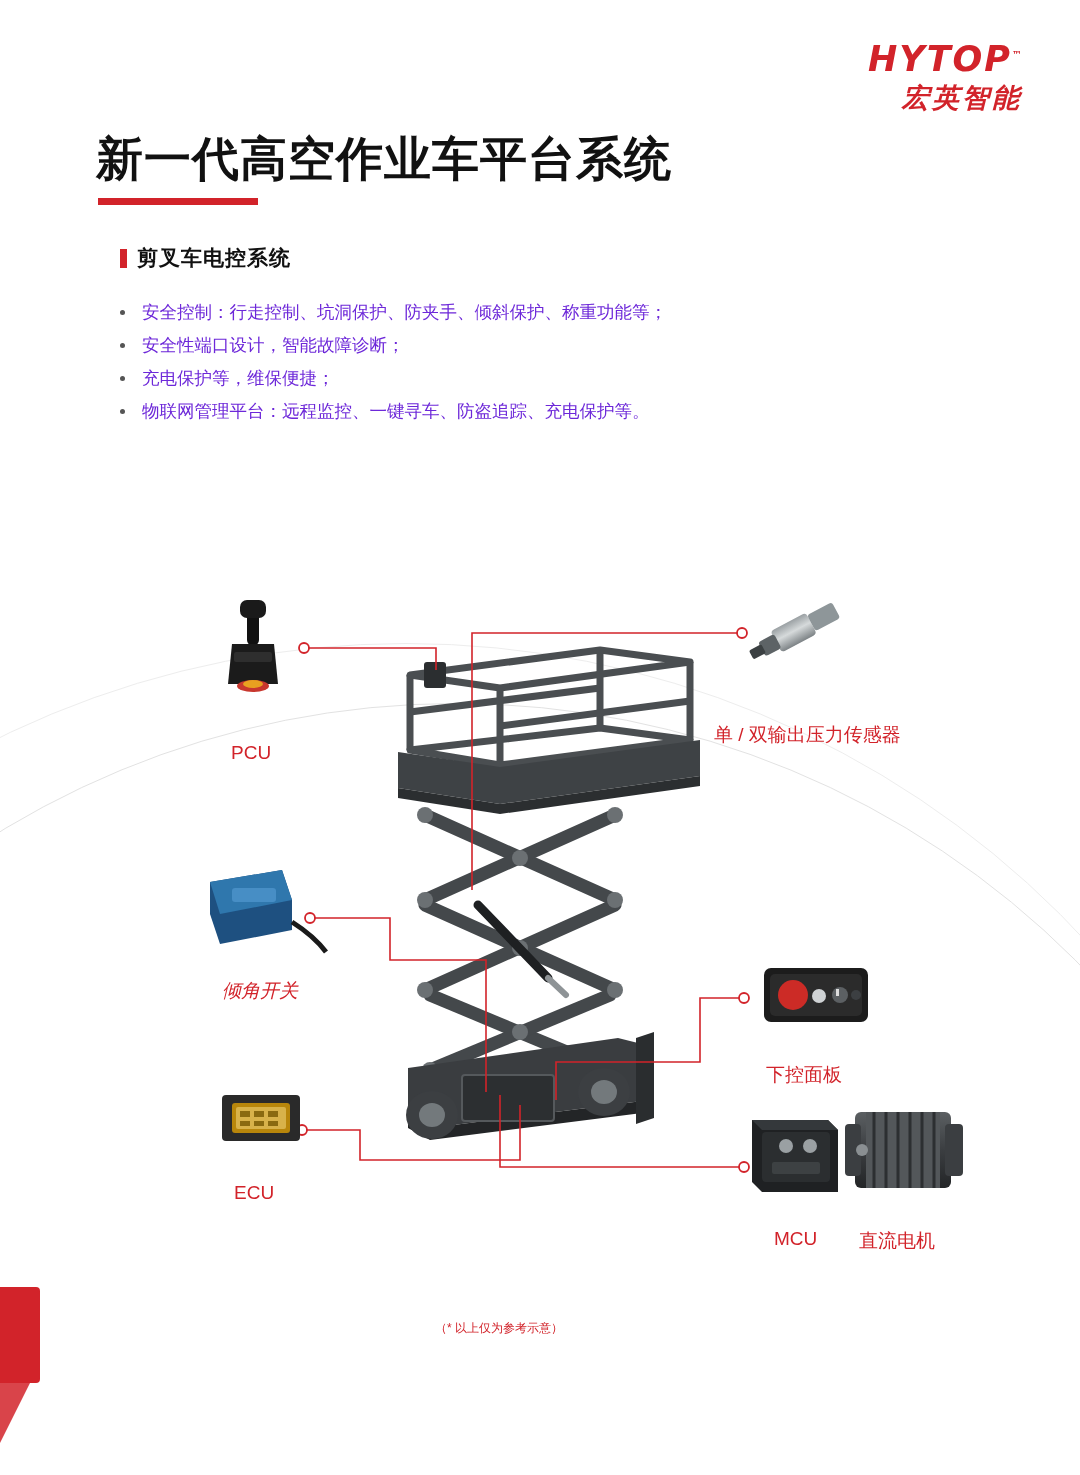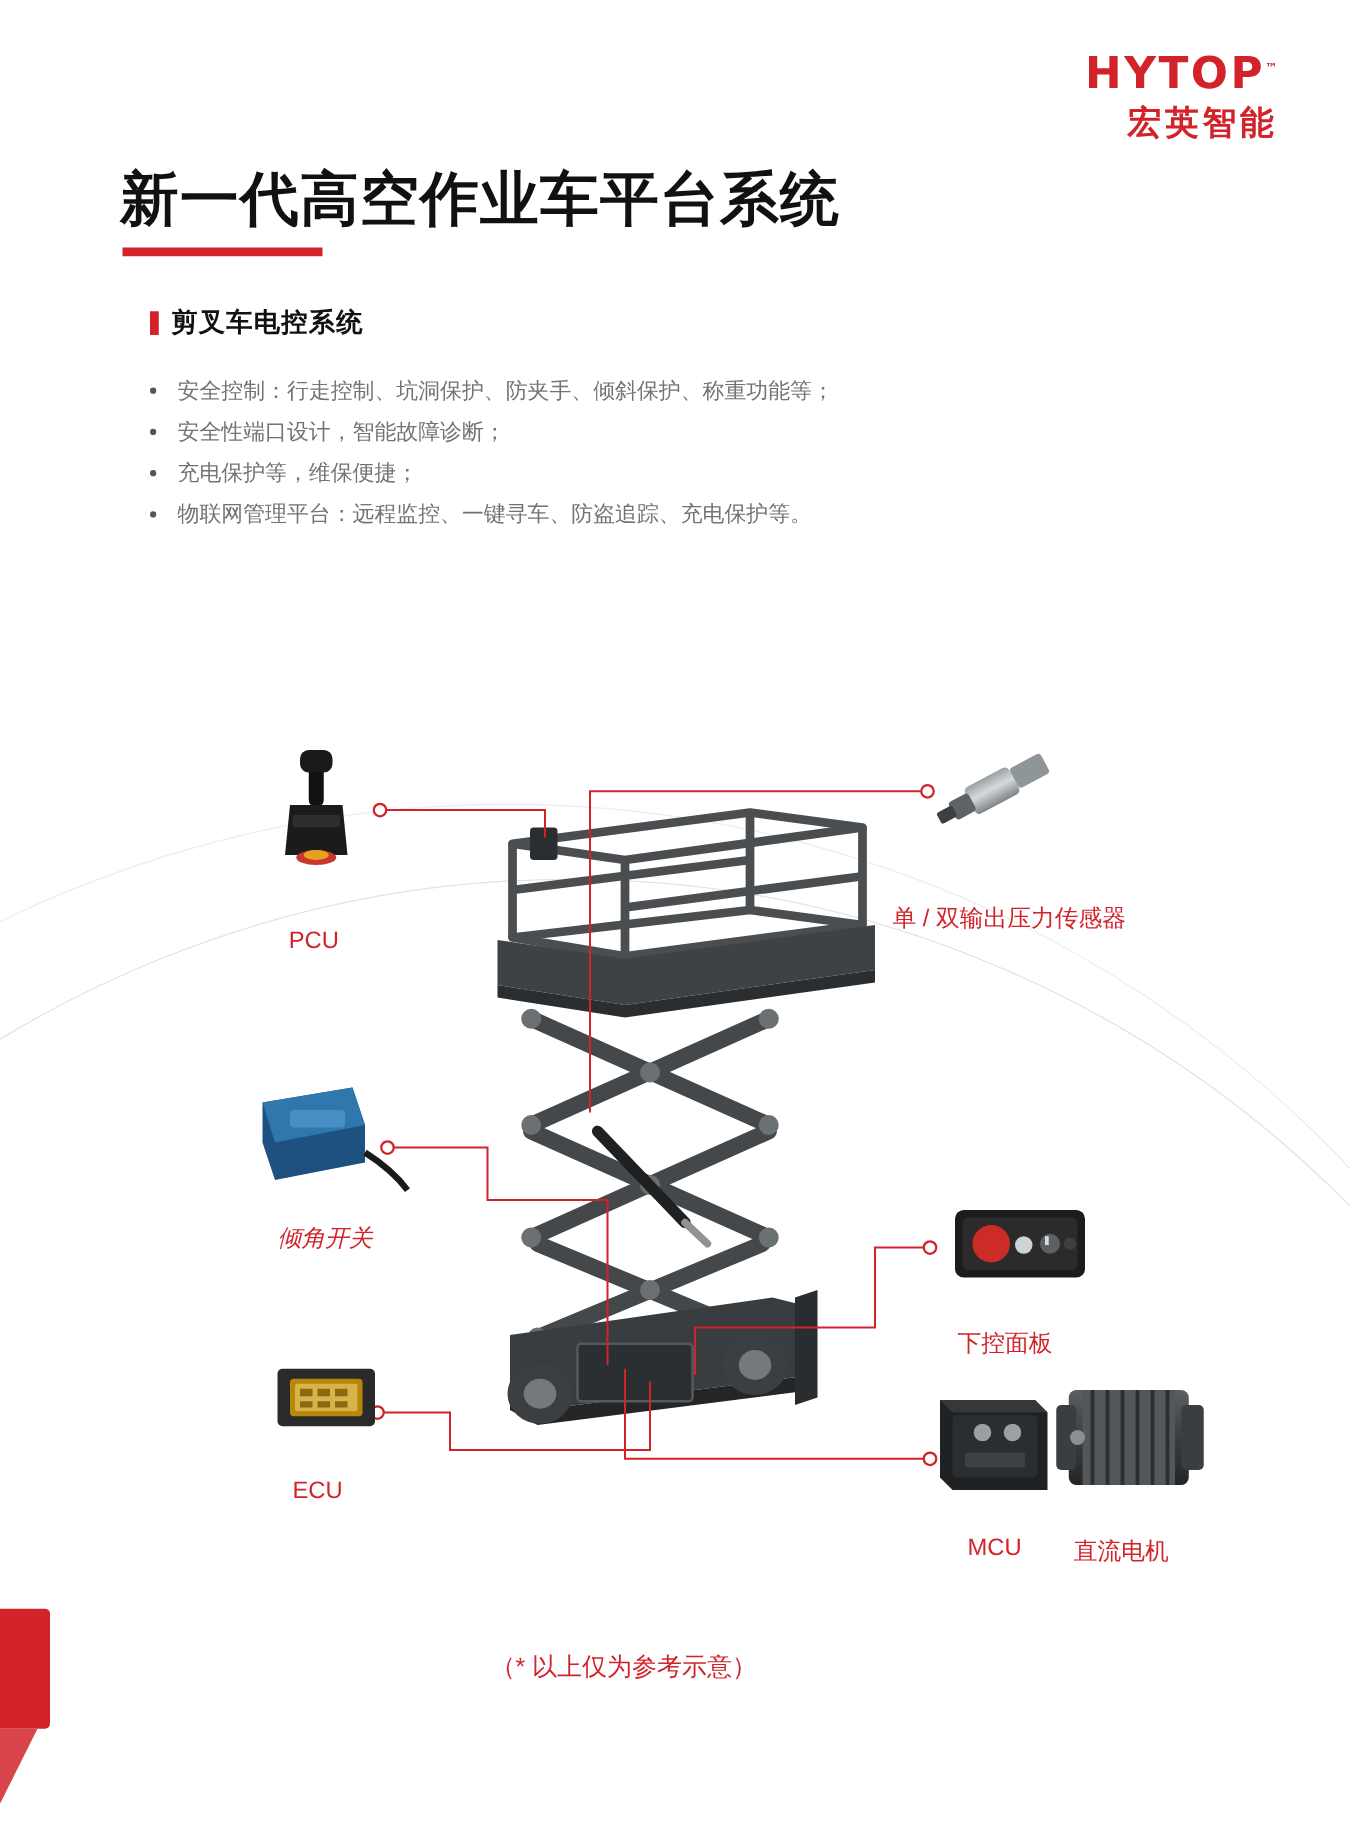--- a/index.html
+++ b/index.html
@@ -62,20 +62,21 @@
     opacity: 0.85;
     clip-path: polygon(0 0, 100% 0, 0 100%);
   }
 
   
   .logo {
     position: absolute;
     right: 58px;
     top: 42px;
     text-align: right;
+    font-style: italic;
   }
   .logo-word {
     font-family: "DejaVu Sans", sans-serif;
     font-weight: 700;
     font-size: 35px;
     letter-spacing: 2px;
     color: #d2232a;
     line-height: 1;
     position: relative;
     display: inline-block;
@@ -145,21 +146,21 @@
     padding: 0;
     list-style: none;
   }
   .bullets li {
     position: relative;
     padding-left: 32px;
     font-size: 17.5px;
     line-height: 32px;
     margin-bottom: 0;
     height: 32px;
-    color: #737373;
+    color: #6d28d9;
   }
   .bullets li + li { margin-top: 1px; }
   .bullets li:before {
     content: "";
     position: absolute;
     left: 10px;
     top: 14px;
     width: 5px;
     height: 5px;
     border-radius: 50%;
@@ -183,21 +184,21 @@
     white-space: nowrap;
   }
   .label.en { font-family: "Liberation Sans", sans-serif; }
 
   .footnote {
     position: absolute;
     left: 0;
     top: 1320px;
     width: 998px;
     text-align: center;
-    font-size: 20px;
+    font-size: 12px;
     color: #d2232a;
   }
 </style>
 </head>
 <body>
 
 <div class="page-bg">
   <div class="arc-light2"></div>
   <div class="arc-light"></div>
   <div class="red-corner"></div>

